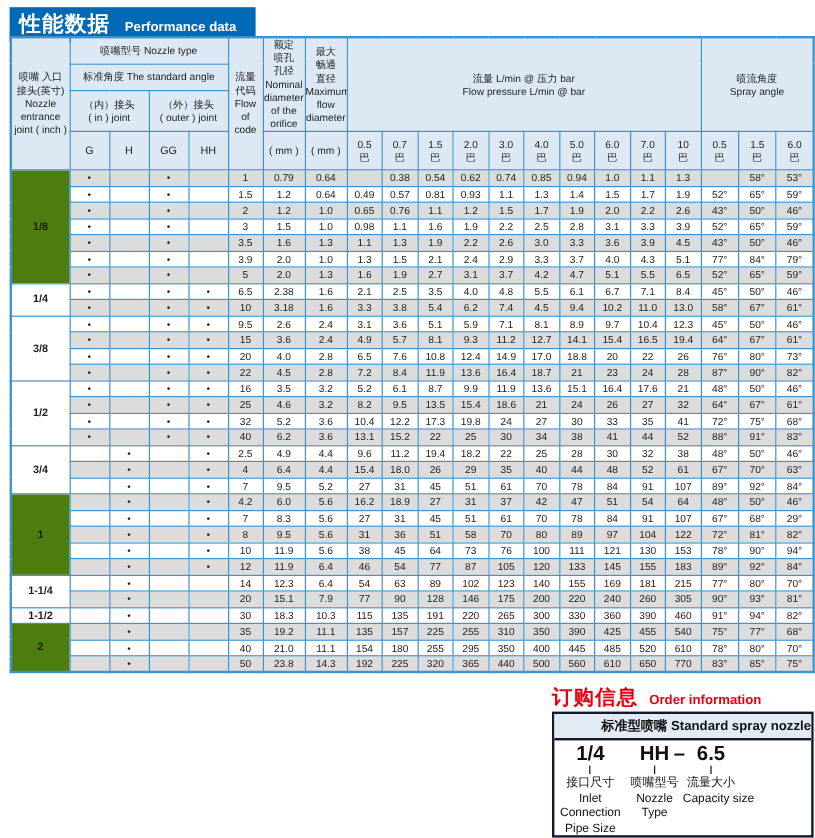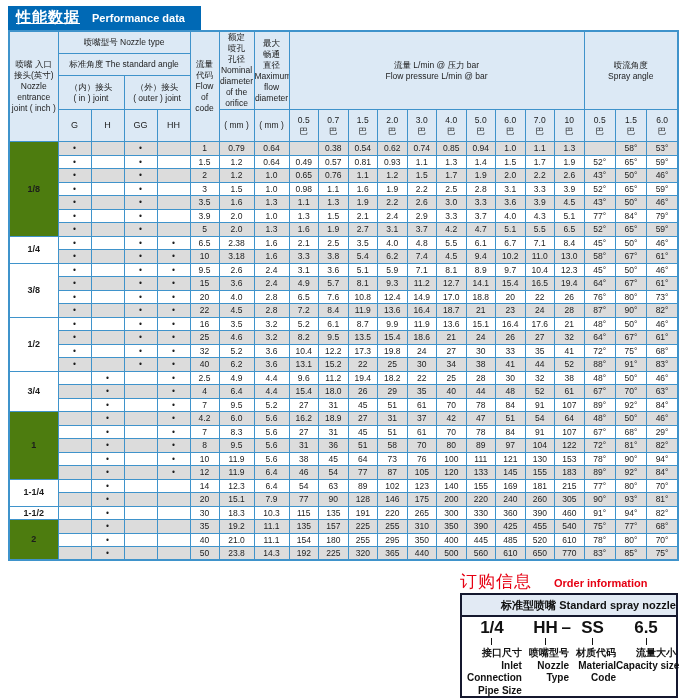--- a/index.html
+++ b/index.html
@@ -6,21 +6,21 @@
   body {
     width:679px; height:698px; position:relative; background:#ffffff;
     font-family:"Liberation Sans","DejaVu Sans",sans-serif; color:#222;
     overflow:hidden;
   }
   
   .title-bar {
     position:absolute; left:8px; top:6px; background:#0069b5; color:#fff;
     padding:2px 16px 3px 8px; white-space:nowrap;
   }
-  .title-zh { font-size:15px; font-weight:bold; letter-spacing:1px;text-decoration:underline; }
+  .title-zh { font-size:18px; font-weight:bold; letter-spacing:1px; }
   .title-en { font-size:11px; font-weight:bold; margin-left:12px; }
 
   
   .perf-table {
     position:absolute; left:8px; top:30px; width:669px;
     border-collapse:collapse; table-layout:fixed;
     border:2px solid #3f93cb;
   }
   .perf-table th, .perf-table td {
     border:1px solid #3f93cb; text-align:center; vertical-align:middle;
@@ -36,41 +36,41 @@
   .perf-table tbody td.size-cell { background:#ffffff; font-size:9px; font-weight:bold; }
   .perf-table tbody tr.stripe td.size-cell { background:#4d7c0f; }
   .dot-cell { font-size:9px; }
   .code-th { font-size:9px !important; }
 
   col.c-inlet { width:49px; } col.c-dot { width:33px; } col.c-flow { width:29px; }
   col.c-orif { width:35px; } col.c-press { width:29.5px; } col.c-spray { width:31.3px; }
 
   
   .order-title { position:absolute; left:460px; top:570px; white-space:nowrap; }
-  .order-title .zh { color:#e60012; font-size:17px; font-weight:normal; letter-spacing:1px; }
-  .order-title .en { color:#e60012; font-size:11px; font-weight:bold; margin-left:22px; }
+  .order-title .zh { color:#e60012; font-size:17px; font-weight:bold; letter-spacing:1px; }
+  .order-title .en { color:#e60012; font-size:11px; font-weight:bold; margin-left:9px; }
   .order-box {
     position:absolute; left:460px; top:593px; width:214px; height:101px;
     border:2px solid #15182e; background:#fff;
   }
   .order-header {
     height:20px; line-height:20px; text-align:center; font-size:11px; font-weight:bold;
     border-bottom:2px solid #15182e; background:#e2eaf4; color:#111;padding-left:39px;
   }
   .order-grid {
     position:relative; display:grid; grid-template-columns:28% 22% 22% 28%;
     padding-top:2px;
   }
   .order-col { text-align:center; }
   .order-code { font-size:17px; font-weight:bold; color:#111; line-height:18px; }
   .order-dash {
     position:absolute; left:46.5%; top:2px; font-size:17px; font-weight:bold; color:#111; line-height:18px;
   }
   .order-tick { width:1px; height:7px; background:#111; margin:1px auto 2px auto; }
-  .order-label-line { font-size:10px; font-weight:bold; line-height:12.5px; white-space:nowrap; color:#111;text-align:right; }
+  .order-label-line { font-size:10px; font-weight:normal; line-height:12.5px; white-space:nowrap; color:#111; }
 </style>
 </head>
 <body>
 
 <div class="title-bar">
   <span class="title-zh">性能数据</span><span class="title-en">Performance data</span>
 </div>
 
 <table class="perf-table">
   <colgroup>
@@ -925,26 +925,19 @@
         <div class="order-label-line">Pipe Size</div>
       </div>
       <div class="order-col">
         <div class="order-code">HH</div>
         <div class="order-tick"></div>
         <div class="order-label-line">喷嘴型号</div>
         <div class="order-label-line">Nozzle</div>
         <div class="order-label-line">Type</div>
       </div>
       <div class="order-col">
-        <div class="order-code">SS</div>
-        <div class="order-tick"></div>
-        <div class="order-label-line">材质代码</div>
-        <div class="order-label-line">Material</div>
-        <div class="order-label-line">Code</div>
-      </div>
-      <div class="order-col">
         <div class="order-code">6.5</div>
         <div class="order-tick"></div>
         <div class="order-label-line">流量大小</div>
         <div class="order-label-line">Capacity size</div>
       </div>
     </div>
 </div>
 
 </body></html>

